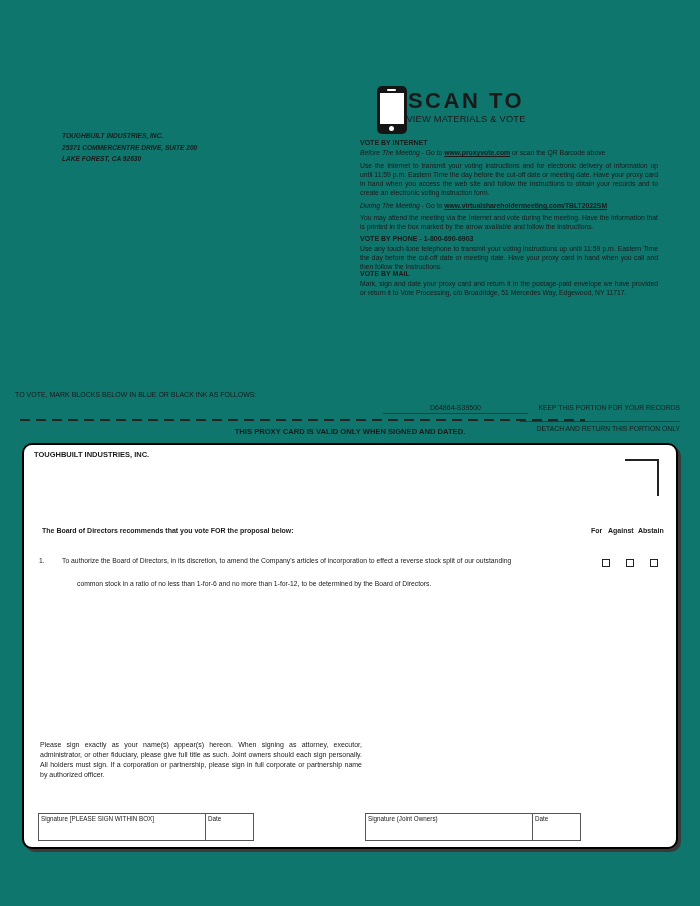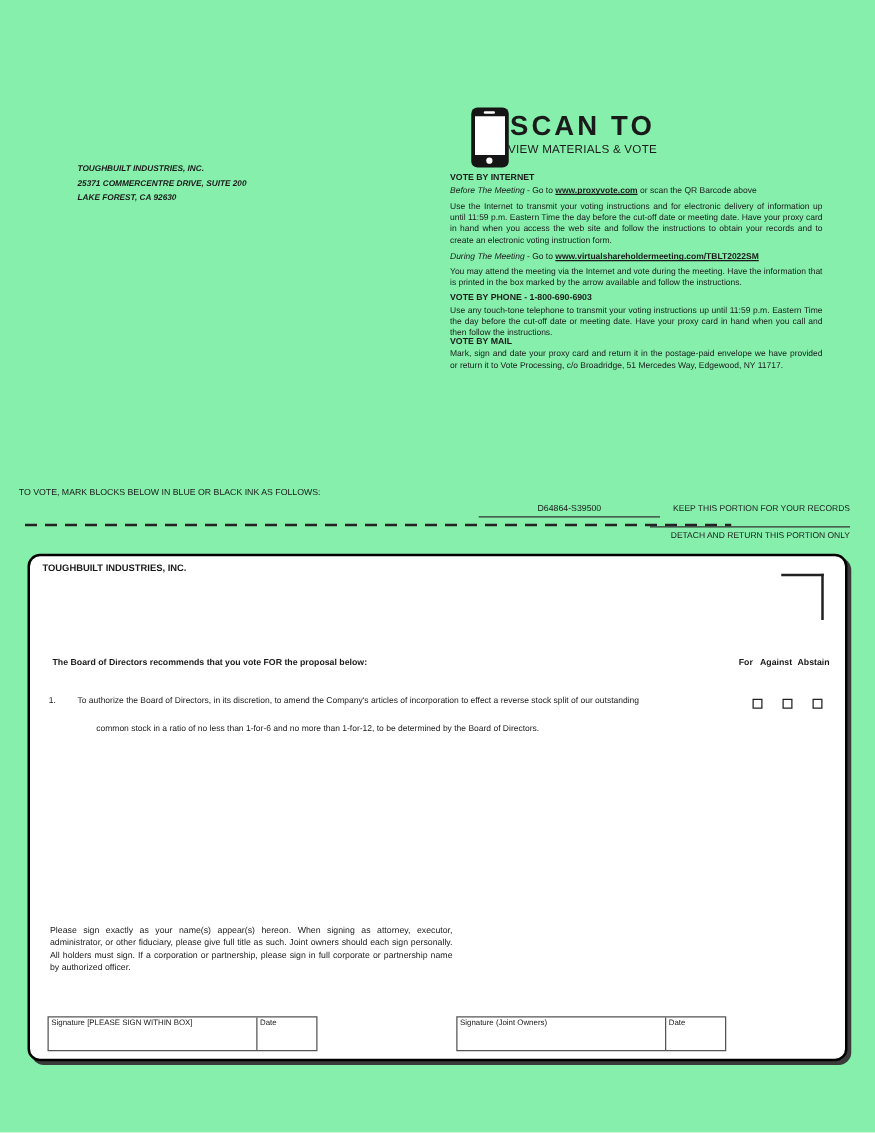--- a/index.html
+++ b/index.html
@@ -1,16 +1,16 @@
 <!DOCTYPE html>
 <html><head>
 <meta charset="utf-8">
 <style>
   html,body{margin:0;padding:0;background:#fff;}
-  .page{position:relative;width:700px;height:906px;background:#86efac;
+  .page{position:relative;width:700px;height:906px;background:#0f766e;
         font-family:"Liberation Sans", sans-serif;color:#1a1a1a;overflow:hidden;}
   .abs{position:absolute;}
 
   
   .addr{left:62px;top:130px;font-size:6.6px;font-weight:bold;font-style:italic;line-height:11.5px;}
 
   
   .phone{left:377px;top:86px;width:30px;height:48px;background:#151515;border-radius:5px;}
   .phone .screen{position:absolute;left:3px;right:3px;top:7px;bottom:10px;background:#fff;}
   .phone .speaker{position:absolute;left:10px;top:3px;width:9px;height:2px;background:#fff;border-radius:1px;}
@@ -87,20 +87,21 @@
   <div class="abs rc" style="top:244px">Use any touch-tone telephone to transmit your voting instructions up until 11:59 p.m. Eastern Time the day before the cut-off date or meeting date. Have your proxy card in hand when you call and then follow the instructions.</div>
 
   <div class="abs rh" style="top:270px">VOTE BY MAIL</div>
   <div class="abs rc" style="top:279px">Mark, sign and date your proxy card and return it in the postage-paid envelope we have provided or return it to Vote Processing, c/o Broadridge, 51 Mercedes Way, Edgewood, NY 11717.</div>
 
   <div class="abs tovote">TO VOTE, MARK BLOCKS BELOW IN BLUE OR BLACK INK AS FOLLOWS:</div>
   <div class="abs ctrlnum">D64864-S39500</div>
   <div class="abs keep">KEEP THIS PORTION FOR YOUR RECORDS</div>
   <div class="abs dashline"></div>
   <div class="abs keepline"></div>
+  <div class="abs validnote">THIS PROXY CARD IS VALID ONLY WHEN SIGNED AND DATED.</div>
   <div class="abs detachnote">DETACH AND RETURN THIS PORTION ONLY</div>
 
   <div class="abs card">
     <div class="in cardco">TOUGHBUILT INDUSTRIES, INC.</div>
     <div class="in corner-h"></div>
     <div class="in corner-v"></div>
 
     <div class="in recommend">The Board of Directors recommends that you vote FOR the proposal below:</div>
     <div class="in voteopt" style="left:567px">For</div>
     <div class="in voteopt" style="left:584px">Against</div>

